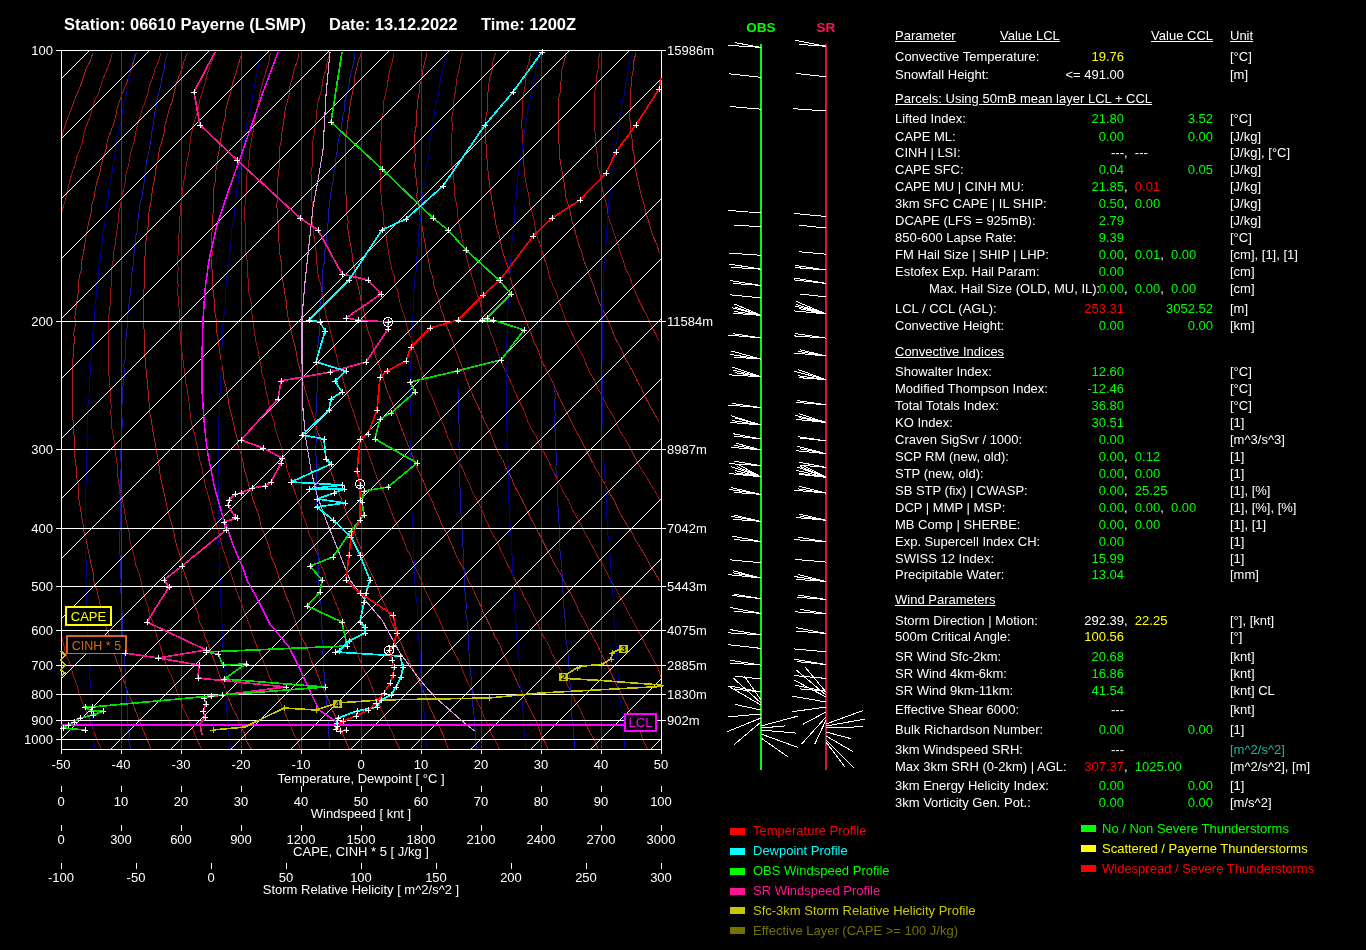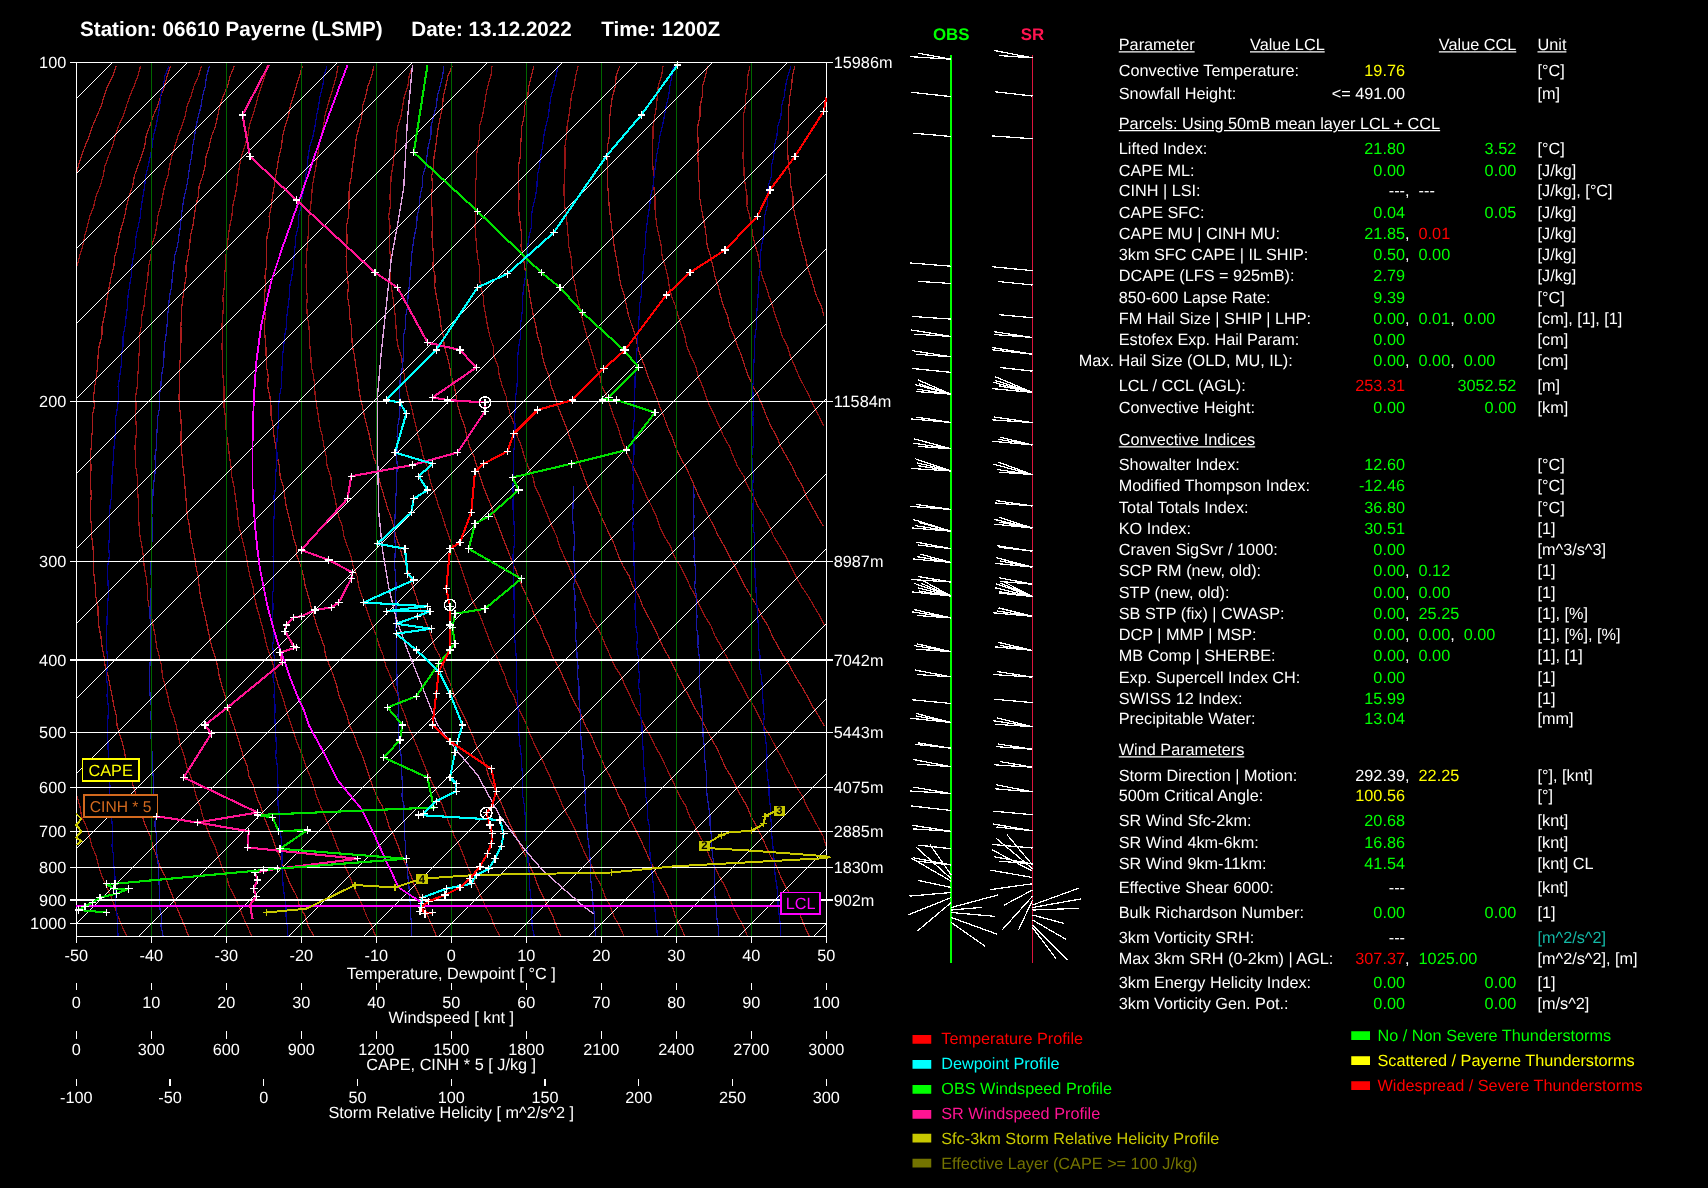--- a/index.html
+++ b/index.html
@@ -655,21 +655,21 @@
 <div class="cell lbl" style="left:895px;top:230.0px">850-600 Lapse Rate:</div>
 <div class="cell" style="left:1000px;top:230.0px;width:124px;text-align:right;color:#00FF00">9.39</div>
 <div class="cell" style="left:1230px;top:230.0px;color:#FFF">[°C]</div>
 <div class="cell lbl" style="left:895px;top:246.8px">FM Hail Size | SHIP | LHP:</div>
 <div class="cell" style="left:1000px;top:246.8px;width:124px;text-align:right;color:#00FF00">0.00</div>
 <div class="cell" style="left:1124px;top:246.8px"><span style="color:#FFFFFF">,&nbsp; </span><span style="color:#00FF00">0.01</span><span style="color:#FFFFFF">,&nbsp; </span><span style="color:#00FF00">0.00</span></div>
 <div class="cell" style="left:1230px;top:246.8px;color:#FFF">[cm], [1], [1]</div>
 <div class="cell lbl" style="left:895px;top:263.8px">Estofex Exp. Hail Param:</div>
 <div class="cell" style="left:1000px;top:263.8px;width:124px;text-align:right;color:#00FF00">0.00</div>
 <div class="cell" style="left:1230px;top:263.8px;color:#FFF">[cm]</div>
-<div class="cell lbl" style="left:863px;top:280.6px">Max. Hail Size (OLD, MU, IL):</div>
+<div class="cell lbl" style="left:929px;top:280.6px">Max. Hail Size (OLD, MU, IL):</div>
 <div class="cell" style="left:1000px;top:280.6px;width:124px;text-align:right;color:#00FF00">0.00</div>
 <div class="cell" style="left:1124px;top:280.6px"><span style="color:#FFFFFF">,&nbsp; </span><span style="color:#00FF00">0.00</span><span style="color:#FFFFFF">,&nbsp; </span><span style="color:#00FF00">0.00</span></div>
 <div class="cell" style="left:1230px;top:280.6px;color:#FFF">[cm]</div>
 <div class="cell lbl" style="left:895px;top:301.1px">LCL / CCL (AGL):</div>
 <div class="cell" style="left:1000px;top:301.1px;width:124px;text-align:right;color:#FF0000">253.31</div>
 <div class="cell" style="left:1129px;top:301.1px;width:84px;text-align:right;color:#00FF00">3052.52</div>
 <div class="cell" style="left:1230px;top:301.1px;color:#FFF">[m]</div>
 <div class="cell lbl" style="left:895px;top:318.0px">Convective Height:</div>
 <div class="cell" style="left:1000px;top:318.0px;width:124px;text-align:right;color:#00FF00">0.00</div>
 <div class="cell" style="left:1129px;top:318.0px;width:84px;text-align:right;color:#00FF00">0.00</div>
@@ -736,21 +736,21 @@
 <div class="cell lbl" style="left:895px;top:682.5px">SR Wind 9km-11km:</div>
 <div class="cell" style="left:1000px;top:682.5px;width:124px;text-align:right;color:#00FF00">41.54</div>
 <div class="cell" style="left:1230px;top:682.5px;color:#FFF">[knt] CL</div>
 <div class="cell lbl" style="left:895px;top:702.4px">Effective Shear 6000:</div>
 <div class="cell" style="left:1000px;top:702.4px;width:124px;text-align:right;color:#FFFFFF">---</div>
 <div class="cell" style="left:1230px;top:702.4px;color:#FFF">[knt]</div>
 <div class="cell lbl" style="left:895px;top:721.9px">Bulk Richardson Number:</div>
 <div class="cell" style="left:1000px;top:721.9px;width:124px;text-align:right;color:#00FF00">0.00</div>
 <div class="cell" style="left:1129px;top:721.9px;width:84px;text-align:right;color:#00FF00">0.00</div>
 <div class="cell" style="left:1230px;top:721.9px;color:#FFF">[1]</div>
-<div class="cell lbl" style="left:895px;top:741.7px">3km Vorticity SRH:</div>
+<div class="cell lbl" style="left:895px;top:741.7px">3km Windspeed SRH:</div>
 <div class="cell" style="left:1000px;top:741.7px;width:124px;text-align:right;color:#FFFFFF">---</div>
 <div class="cell" style="left:1230px;top:741.7px;color:#14b8a6">[m^2/s^2]</div>
 <div class="cell lbl" style="left:895px;top:758.6px">Max 3km SRH (0-2km) | AGL:</div>
 <div class="cell" style="left:1000px;top:758.6px;width:124px;text-align:right;color:#FF0000">307.37</div>
 <div class="cell" style="left:1124px;top:758.6px"><span style="color:#FFFFFF">,&nbsp; </span><span style="color:#00FF00">1025.00</span></div>
 <div class="cell" style="left:1230px;top:758.6px;color:#FFF">[m^2/s^2], [m]</div>
 <div class="cell lbl" style="left:895px;top:778.4px">3km Energy Helicity Index:</div>
 <div class="cell" style="left:1000px;top:778.4px;width:124px;text-align:right;color:#00FF00">0.00</div>
 <div class="cell" style="left:1129px;top:778.4px;width:84px;text-align:right;color:#00FF00">0.00</div>
 <div class="cell" style="left:1230px;top:778.4px;color:#FFF">[1]</div>

